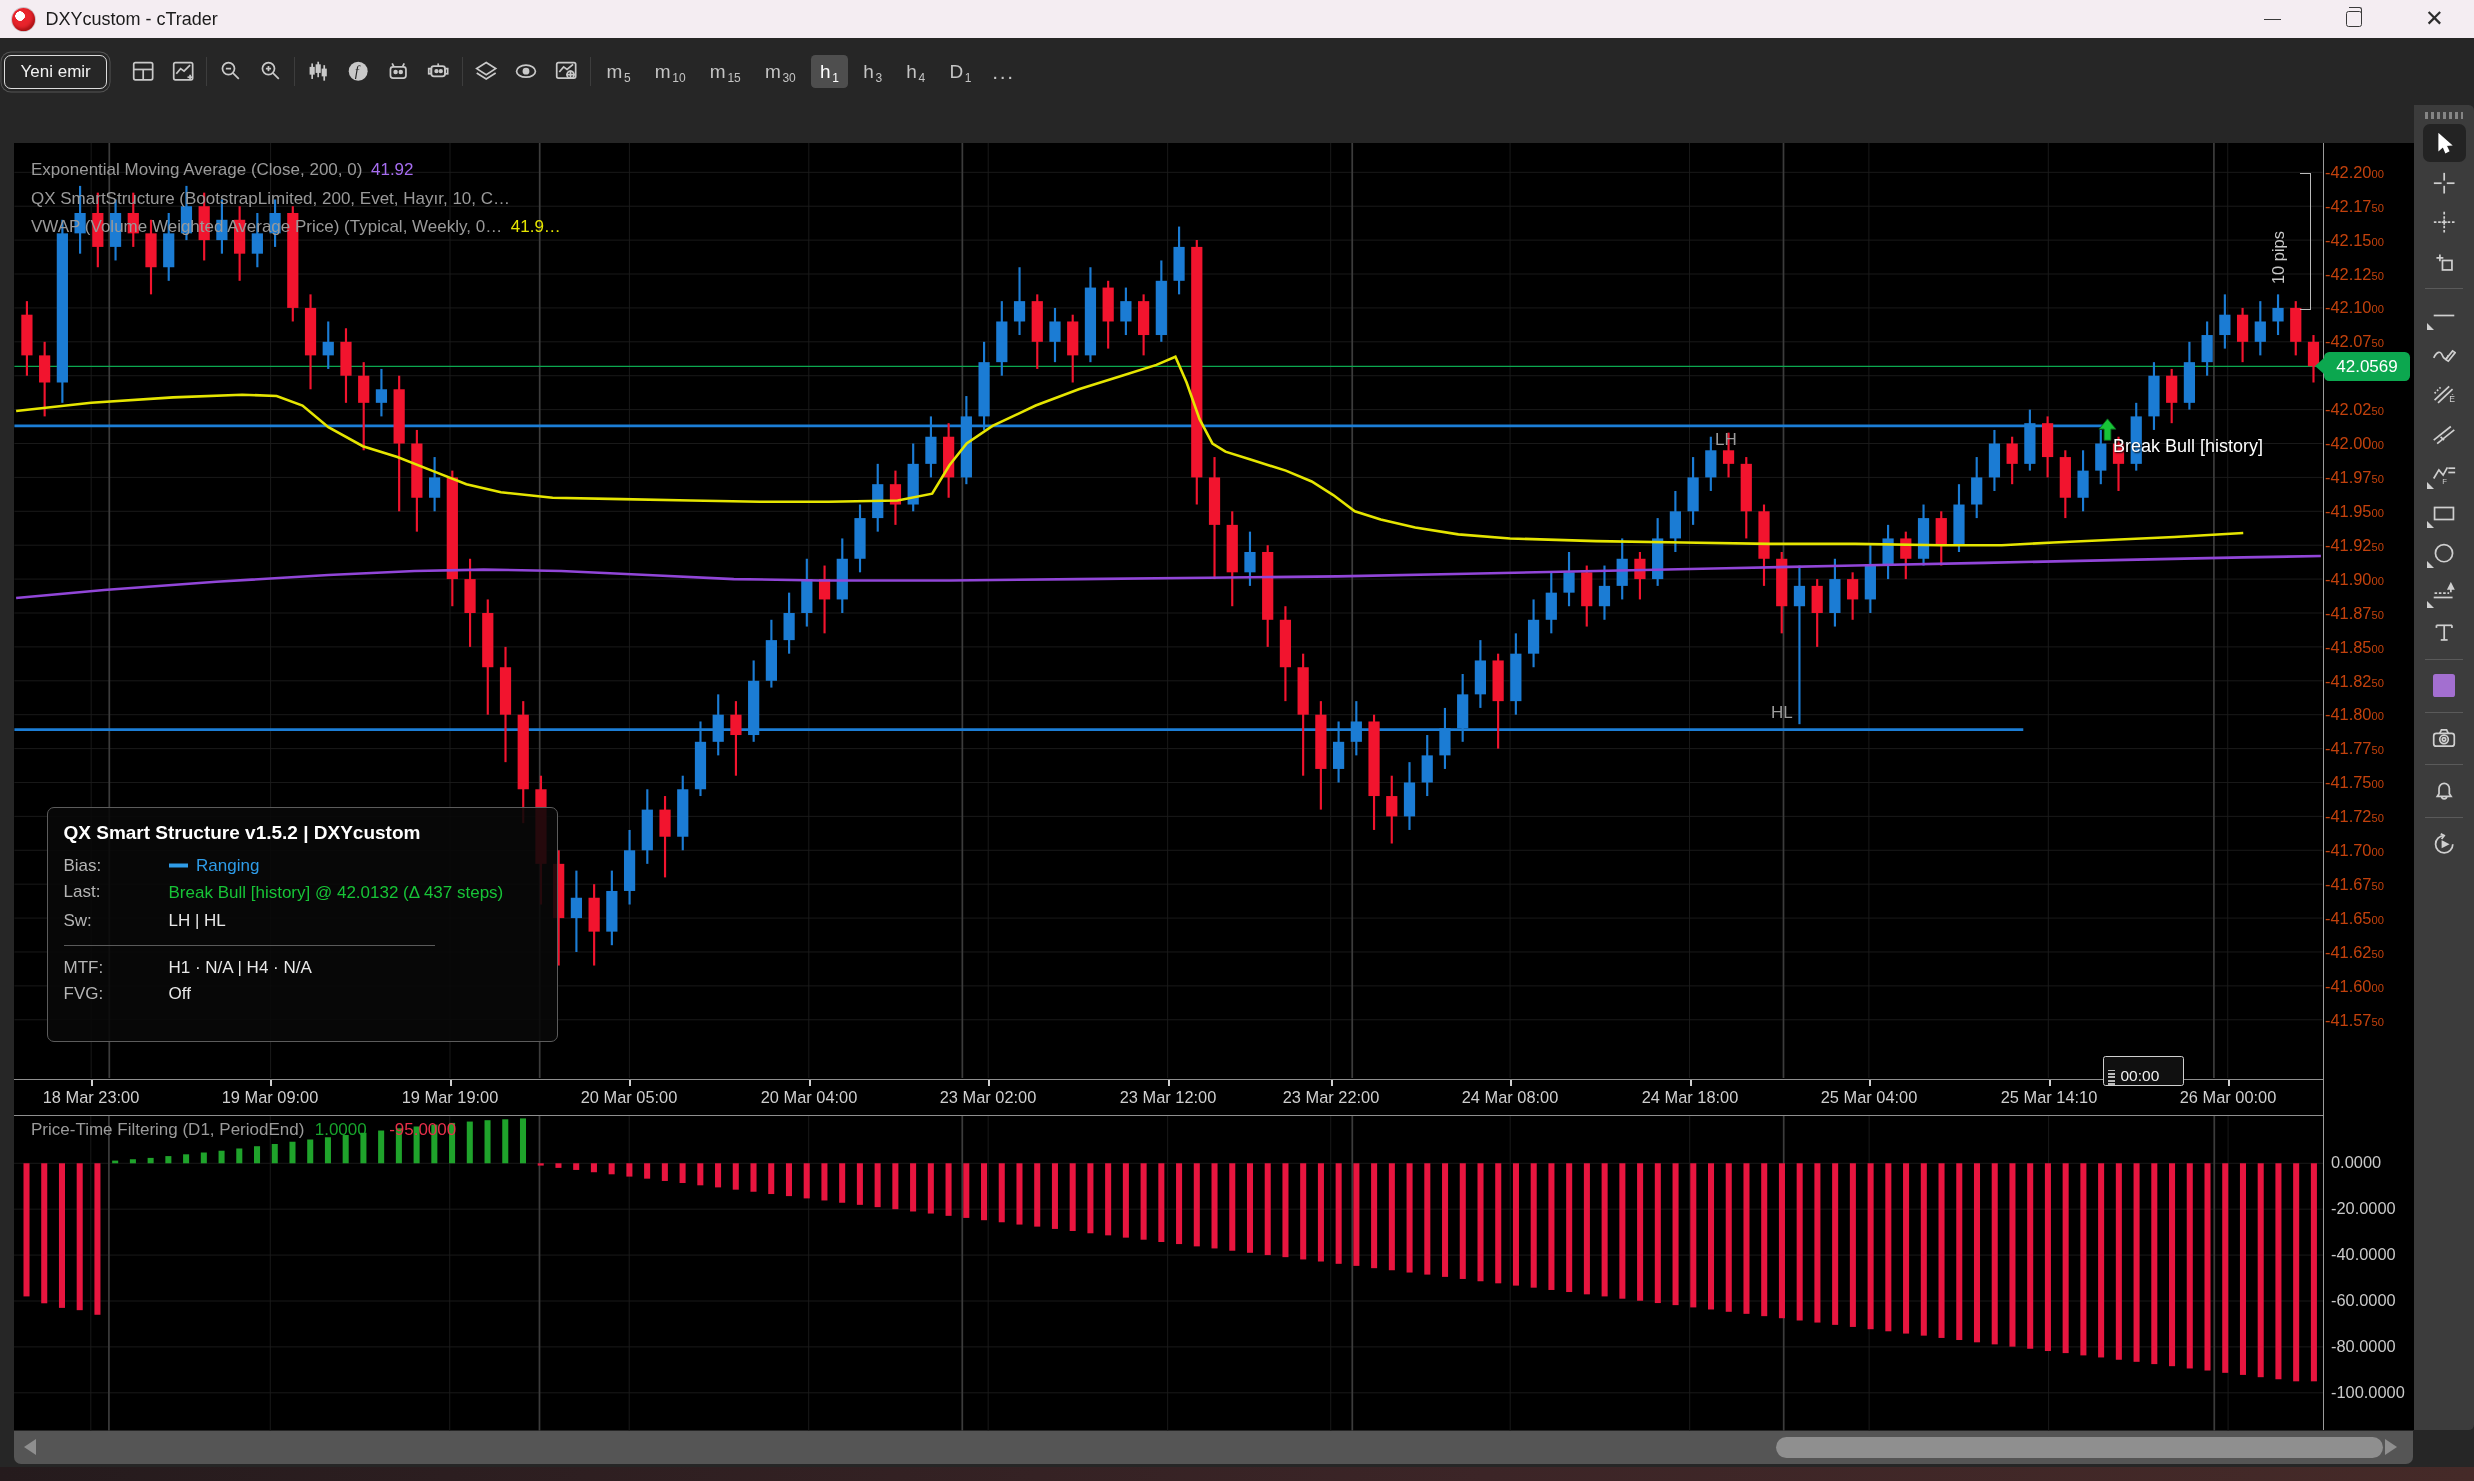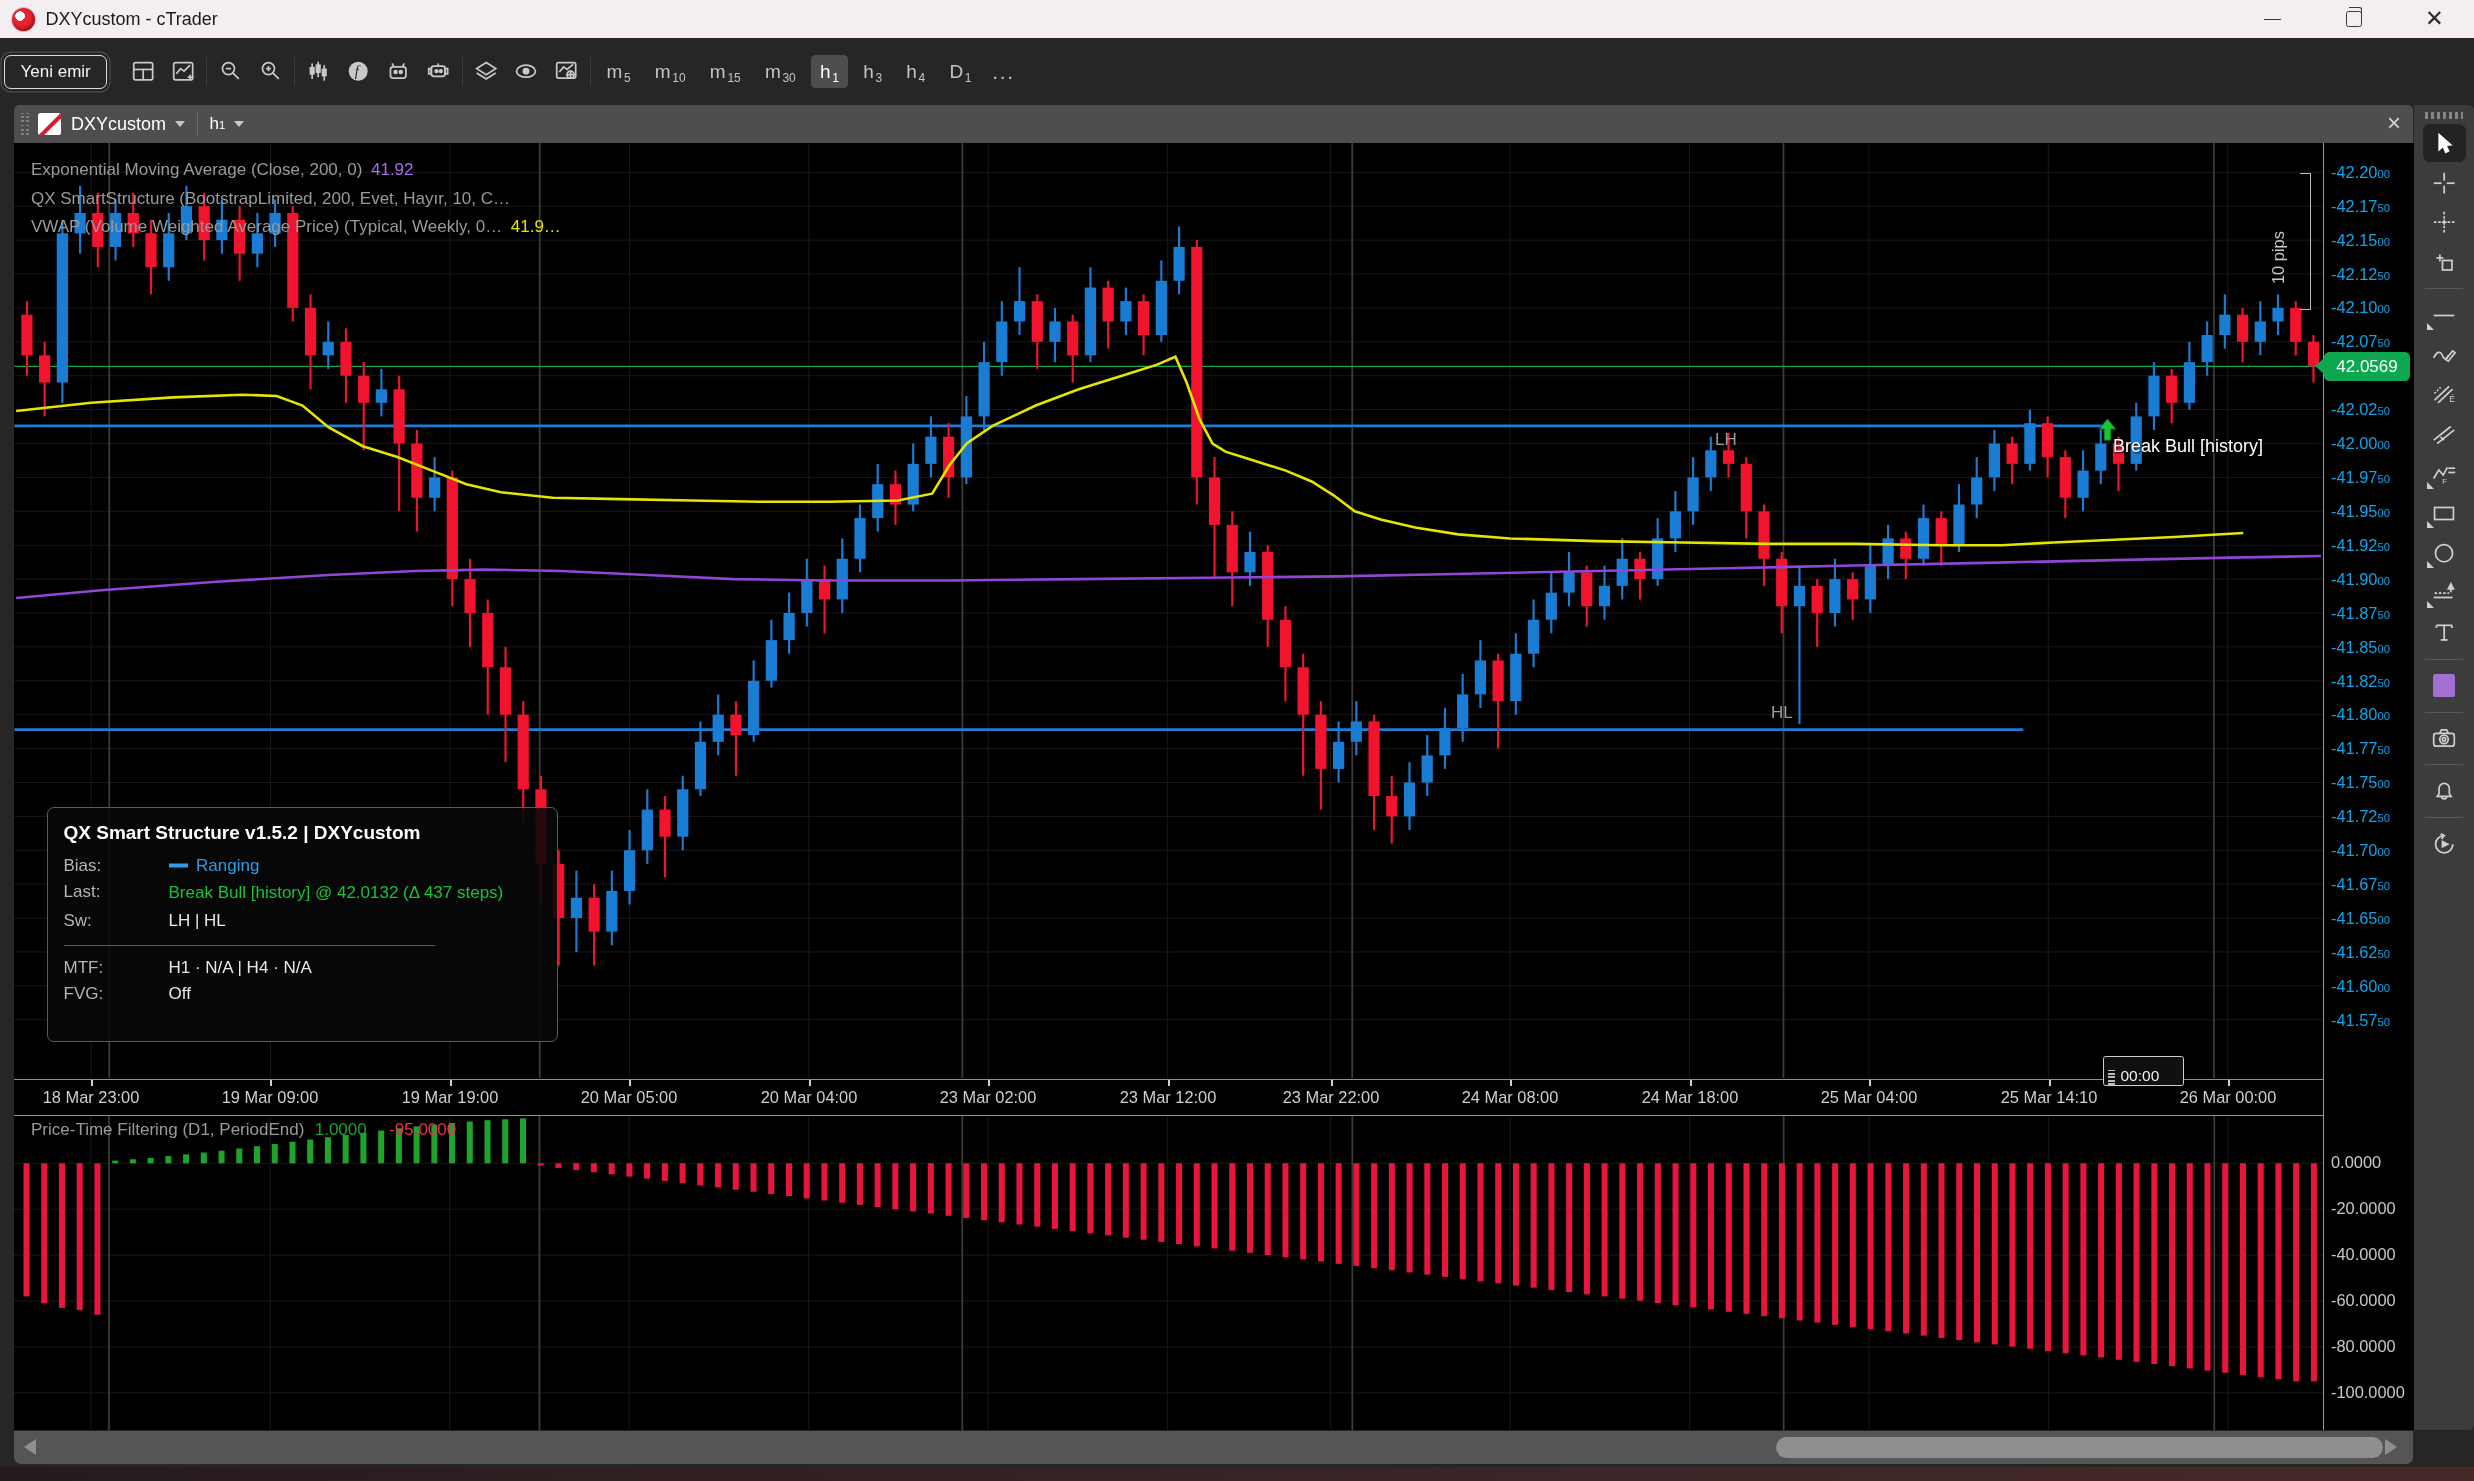--- a/index.html
+++ b/index.html
@@ -34,21 +34,21 @@
   #tab-symbol{color:#fff;font-size:18px;}
   .caret{width:0;height:0;border-left:5.2px solid transparent;border-right:5.2px solid transparent;border-top:6px solid #c9c9c9;margin:0 12px 0 8.6px;}
   #tab-sep{width:0.9px;height:24px;background:#6a6a6a;margin-right:12px;}
   #tab-tf{color:#fff;font-size:17px;}#tab-tf .sub{font-size:11.2px;}
   #tab-close{position:absolute;right:12px;top:6px;color:#d0d0d0;font-size:24px;line-height:24px;}
   
   #chart-bg{position:absolute;left:14px;top:143px;width:2399px;height:1287px;background:#000;}
   #main-plot{position:absolute;left:14px;top:143px;width:2309px;height:935px;}
   #lower-plot{position:absolute;left:14px;top:1113px;width:2309px;height:318px;}
   #price-axis{position:absolute;left:2323px;top:143px;width:90px;height:1287px;background:#000;border-left:1.7px solid #9b9b9b;}
-  .ptick{position:absolute;left:7px;color:#0ea5e9;font-size:16.4px;white-space:nowrap;}
+  .ptick{position:absolute;left:1px;color:#c2410c;font-size:16.4px;white-space:nowrap;}
   .ptick .sub{font-size:11.2px;}
   #price-tag{position:absolute;left:0;width:86px;height:29px;background:#0ca74f;color:#fff;font-size:17px;display:flex;align-items:center;justify-content:center;border-radius:5.2px;z-index:5;}
   #price-tag:before{content:"";position:absolute;left:-9.5px;top:6px;width:0;height:0;border-top:8.6px solid transparent;border-bottom:8.6px solid transparent;border-right:9.5px solid #0ca74f;}
   #time-axis{position:absolute;left:14px;top:1079px;width:2309px;height:35px;background:#000;border-top:1.7px solid #8f8f8f;border-bottom:1.7px solid #8f8f8f;}
   .ttick{position:absolute;top:7.8px;transform:translateX(-50%);color:#cfcfcf;font-size:16.4px;white-space:nowrap;}
   .ttick-mark{position:absolute;top:0;width:1.7px;height:6px;background:#cfcfcf;}
   .ltick{position:absolute;left:7px;color:#c9c9c9;font-size:16.4px;white-space:nowrap;}
   
   #legend{position:absolute;left:31px;top:160px;z-index:4;}
   .leg-row{font-size:17px;color:#9a9a9a;margin-bottom:8.6px;white-space:nowrap;}
@@ -238,30 +238,20 @@
         </div>
         <div class="tf">
           <span>D</span>
           <span class="sub">1</span>
         </div>
       </div>
     <div id="tf-more">...</div>
   </div>
   <div id="frame-gap-top"></div>
 
-  <div id="tabbar">
-    <div id="tab-handle"></div>
-    <div id="instr-icon"></div>
-    <div id="tab-symbol">DXYcustom</div>
-    <div class="caret"></div>
-    <div id="tab-sep"></div>
-    <div id="tab-tf"><span>h</span><span class="sub">1</span></div>
-    <div class="caret"></div>
-    <div id="tab-close">×</div>
-  </div>
 
   <div id="chart-bg"></div>
   <div id="main-plot"><svg width="2309" height="935" viewBox="0 0 2676 1084" xmlns="http://www.w3.org/2000/svg">
         <line x1="0" y1="34" x2="2676" y2="34" stroke="#1d1d1d" stroke-width="1"></line>
         <line x1="0" y1="73.30000000000894" x2="2676" y2="73.30000000000894" stroke="#1d1d1d" stroke-width="1"></line>
         <line x1="0" y1="112.6000000000067" x2="2676" y2="112.6000000000067" stroke="#1d1d1d" stroke-width="1"></line>
         <line x1="0" y1="151.90000000000447" x2="2676" y2="151.90000000000447" stroke="#1d1d1d" stroke-width="1"></line>
         <line x1="0" y1="191.20000000000223" x2="2676" y2="191.20000000000223" stroke="#1d1d1d" stroke-width="1"></line>
         <line x1="0" y1="230.5" x2="2676" y2="230.5" stroke="#1d1d1d" stroke-width="1"></line>
         <line x1="0" y1="269.80000000000894" x2="2676" y2="269.80000000000894" stroke="#1d1d1d" stroke-width="1"></line>

